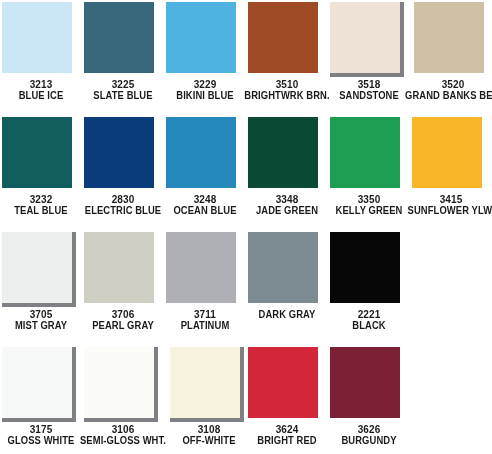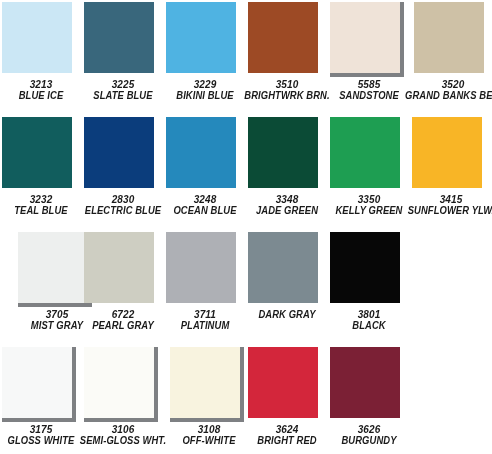--- a/index.html
+++ b/index.html
@@ -30,21 +30,20 @@
     height: 115px;
   }
   .swatch-row.row-last { height: 109px; }
 
   .swatch-cell {
     position: absolute;
     top: 0;
     width: 82px;
     height: 100%;
     box-sizing: border-box;
-    font-style: italic;
   }
 
   .swatch-chip-wrap {
     position: relative;
     width: 70px;
     height: 71px;
     margin: 2px 0 0 2px;
   }
 
   .swatch-chip {
@@ -145,21 +144,21 @@
           <span class="swatch-name">BRIGHTWRK BRN.</span>
         </div>
       </div>
       <div class="swatch-cell" style="left: 328px;">
         <div class="swatch-chip-wrap has-edge">
           <div class="swatch-chip" style="background: rgb(239, 227, 216);"></div>
           <span class="edge-right" style="background: rgb(126, 128, 131);"></span>
           <span class="edge-bottom" style="background: rgb(126, 128, 131);"></span>
         </div>
         <div class="swatch-caption">
-          <span class="swatch-code">5585</span>
+          <span class="swatch-code">3518</span>
           <span class="swatch-name">SANDSTONE</span>
         </div>
       </div>
       <div class="swatch-cell" style="left: 412px;">
         <div class="swatch-chip-wrap">
           <div class="swatch-chip" style="background: rgb(206, 193, 166);"></div>
         </div>
         <div class="swatch-caption">
           <span class="swatch-code">3520</span>
           <span class="swatch-name">GRAND BANKS BEIGE</span>
@@ -216,37 +215,37 @@
         <div class="swatch-chip-wrap">
           <div class="swatch-chip" style="background: rgb(248, 181, 38);"></div>
         </div>
         <div class="swatch-caption">
           <span class="swatch-code">3415</span>
           <span class="swatch-name">SUNFLOWER YLW.</span>
         </div>
       </div>
     </div>
     <div class="swatch-row">
-      <div class="swatch-cell" style="left: 16px;">
+      <div class="swatch-cell" style="left: 0px;">
         <div class="swatch-chip-wrap has-edge">
           <div class="swatch-chip" style="background: rgb(237, 239, 238);"></div>
           <span class="edge-right" style="background: rgb(126, 128, 131);"></span>
           <span class="edge-bottom" style="background: rgb(126, 128, 131);"></span>
         </div>
         <div class="swatch-caption">
           <span class="swatch-code">3705</span>
           <span class="swatch-name">MIST GRAY</span>
         </div>
       </div>
       <div class="swatch-cell" style="left: 82px;">
         <div class="swatch-chip-wrap">
           <div class="swatch-chip" style="background: rgb(206, 206, 194);"></div>
         </div>
         <div class="swatch-caption">
-          <span class="swatch-code">6722</span>
+          <span class="swatch-code">3706</span>
           <span class="swatch-name">PEARL GRAY</span>
         </div>
       </div>
       <div class="swatch-cell" style="left: 164px;">
         <div class="swatch-chip-wrap">
           <div class="swatch-chip" style="background: rgb(174, 176, 181);"></div>
         </div>
         <div class="swatch-caption">
           <span class="swatch-code">3711</span>
           <span class="swatch-name">PLATINUM</span>
@@ -258,21 +257,21 @@
         </div>
         <div class="swatch-caption">
           <span class="swatch-name">DARK GRAY</span>
         </div>
       </div>
       <div class="swatch-cell" style="left: 328px;">
         <div class="swatch-chip-wrap">
           <div class="swatch-chip" style="background: rgb(7, 7, 7);"></div>
         </div>
         <div class="swatch-caption">
-          <span class="swatch-code">3801</span>
+          <span class="swatch-code">2221</span>
           <span class="swatch-name">BLACK</span>
         </div>
       </div>
       <div class="swatch-cell is-empty" style="left: 410px;"></div>
     </div>
     <div class="swatch-row row-last">
       <div class="swatch-cell" style="left: 0px;">
         <div class="swatch-chip-wrap has-edge">
           <div class="swatch-chip" style="background: rgb(247, 248, 248);"></div>
           <span class="edge-right" style="background: rgb(126, 128, 131);"></span>

